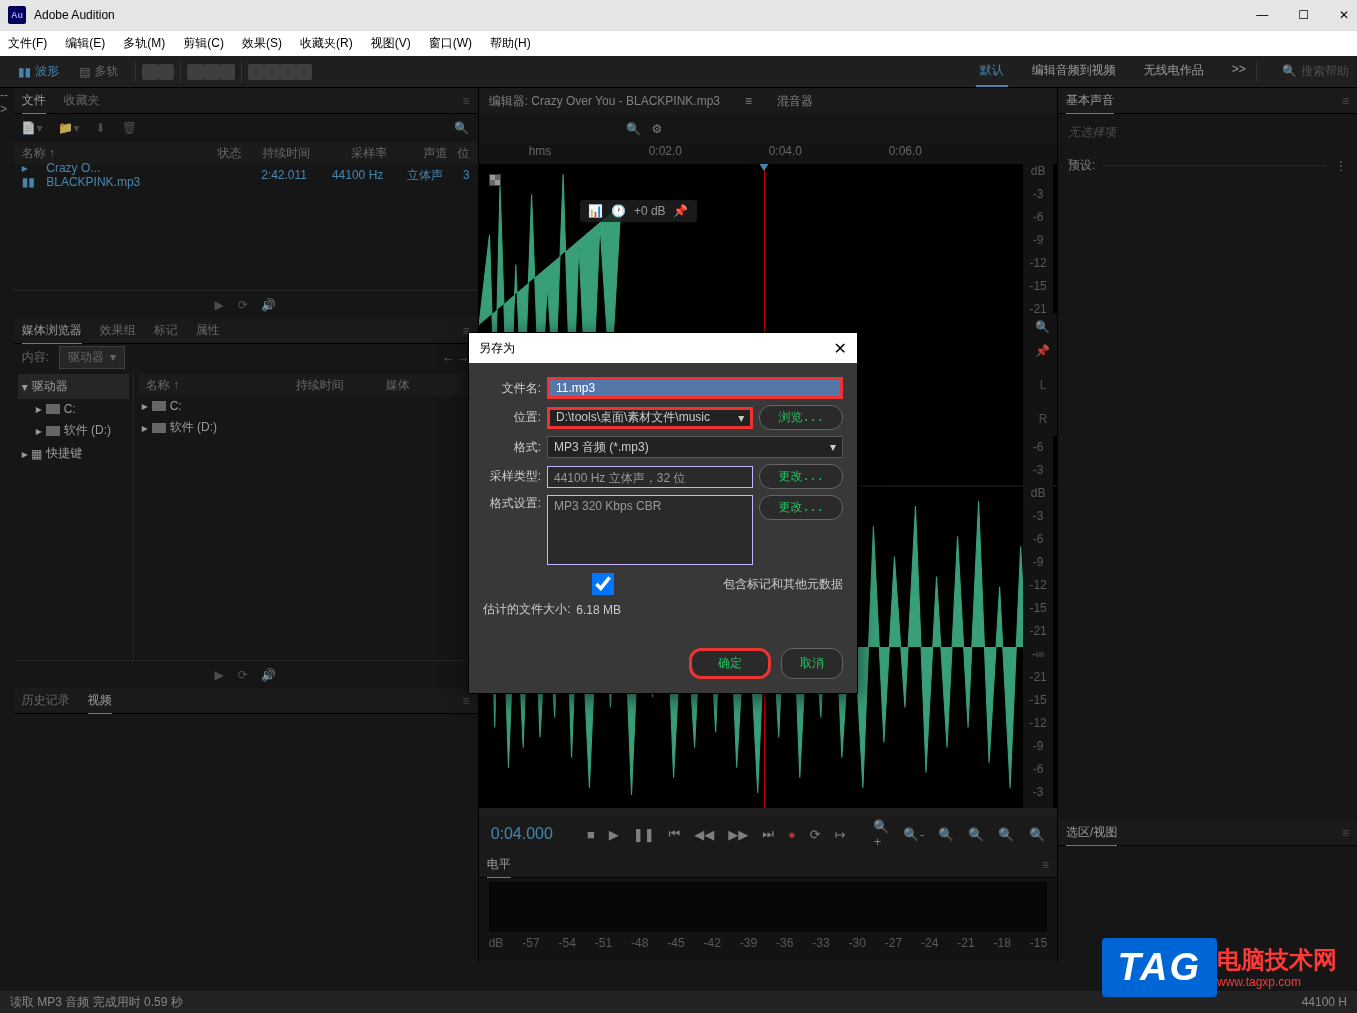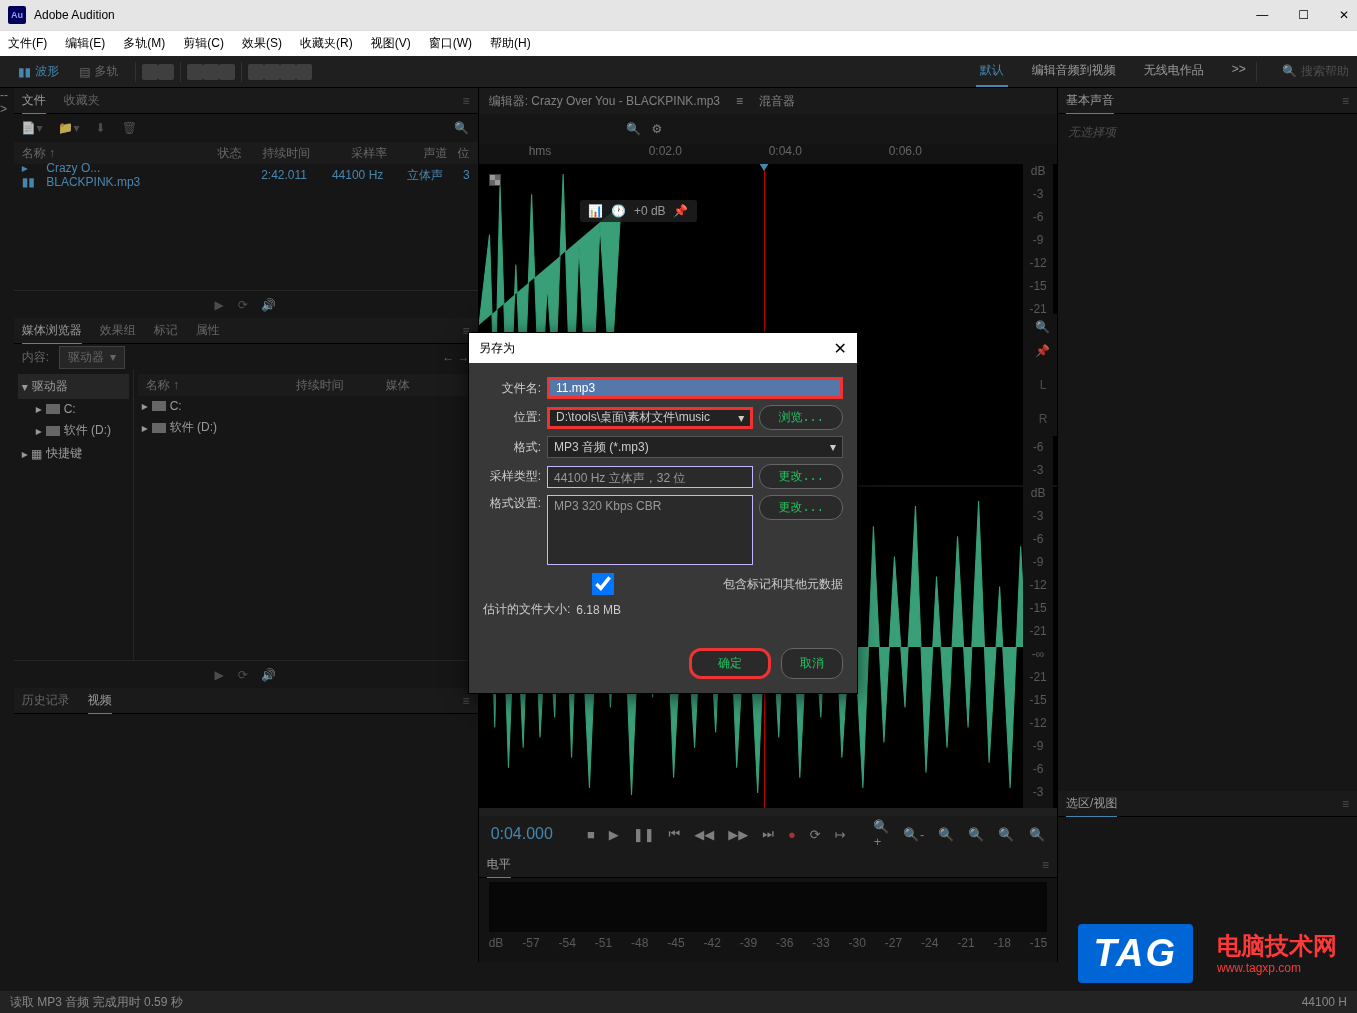--- a/index.html
+++ b/index.html
@@ -61,21 +61,21 @@
 .tree-item { padding:3px 4px; color:#ccc; display:flex; align-items:center; gap:4px; }
 .tree-item.header { background:#333; padding:4px; }
 .drive-icon { width:14px; height:10px; background:#888; display:inline-block; }
 .media-toolbar { height:26px; display:flex; align-items:center; padding:0 8px; color:#888; gap:10px; }
 .media-dropdown { background:#333; padding:2px 8px; border:1px solid #555; display:inline-flex; align-items:center; gap:6px; }
 
 
 .history-panel { flex:1; }
 
 
-.editor-header { background:#232323; height:26px; display:flex; align-items:center; padding:0 10px; gap:16px; }
+.editor-header { background:#232323; height:26px; display:flex; align-items:center; padding:0 10px; gap:25px; }
 .editor-toolbar { height:30px; display:flex; align-items:center; padding:0 8px; gap:10px; background:#1e1e1e; }
 .overview { height:20px; background:linear-gradient(90deg,#1a4a3a 0%,#2d8a6a 5%,#5fd4a8 8%,#2d8a6a 15%,#5fd4a8 20%,#2d8a6a 90%,#1a4a3a 100%); position:relative; margin:0 30px 0 50px; }
 .overview::before { content:''; position:absolute; left:0; top:0; height:100%; width:100%; background:repeating-linear-gradient(90deg,transparent 0 8px,rgba(0,0,0,0.3) 8px 9px); }
 .timeline-ruler { height:20px; background:#1a1a1a; color:#888; display:flex; padding-left:50px; font-size:11px; }
 .timeline-ruler span { width:120px; }
 .waveform { flex:1; position:relative; background:#000; overflow:hidden; }
 .wave-svg { width:100%; height:100%; }
 .db-scale { position:absolute; right:4px; top:0; bottom:0; width:30px; color:#777; font-size:10px; display:flex; flex-direction:column; background:#1a1a1a; }
 .db-scale div { flex:1; text-align:center; }
 .playhead { position:absolute; left:285px; top:0; bottom:0; width:1px; background:#f00; }
@@ -88,21 +88,21 @@
 
 .levels-panel { height:110px; background:#1a1a1a; }
 .level-meter { height:50px; background:#0a0a0a; margin:4px 10px; position:relative; }
 .level-scale { display:flex; justify-content:space-between; padding:0 10px; color:#777; font-size:10px; }
 
 
 .right-panel-body { padding:10px; color:#666; font-style:italic; }
 .preset-row { display:flex; align-items:center; gap:8px; padding:6px 10px; }
 
 
-.watermark { position:absolute; right:20px; bottom:30px; display:flex; align-items:center; gap:24px; z-index:50; }
+.watermark { position:absolute; right:20px; bottom:16px; display:flex; align-items:center; gap:0; z-index:50; }
 .watermark .tag-box { background:#0066d6; color:#fff; font-size:38px; font-weight:bold; padding:8px 16px; border-radius:4px; font-style:italic; letter-spacing:2px; }
 .watermark .tag-text { color:#ff3838; font-size:24px; font-weight:bold; line-height:1.2; }
 .watermark .tag-url { color:#ff3838; font-size:12px; }
 
 
 .statusbar { position:absolute; bottom:0; left:0; right:0; height:22px; background:#232323; color:#888; display:flex; align-items:center; padding:0 10px; }
 .statusbar .right { margin-left:auto; }
 
 
 .dialog { position:absolute; left:468px; top:332px; width:390px; background:#383838; border:1px solid #000; box-shadow:0 4px 20px rgba(0,0,0,0.6); z-index:100; }
@@ -391,20 +391,25 @@
     </div>
   </div>
 
   
   <div class="right-col">
     <div class="panel-tabs">
       <span class="pt active">基本声音</span>
       <span class="menu-icon">≡</span>
     </div>
     <div class="right-panel-body">无选择项</div>
+    <div class="preset-row">
+      <span>预设:</span>
+      <div style="flex:1;height:1px;background:#333"></div>
+      <span>⋮</span>
+    </div>
     <div style="height:640px"></div>
     <div class="panel-tabs">
       <span class="pt active">选区/视图</span>
       <span class="menu-icon">≡</span>
     </div>
   </div>
 </div>
 
 <div class="hud">
   <span>📊</span>

